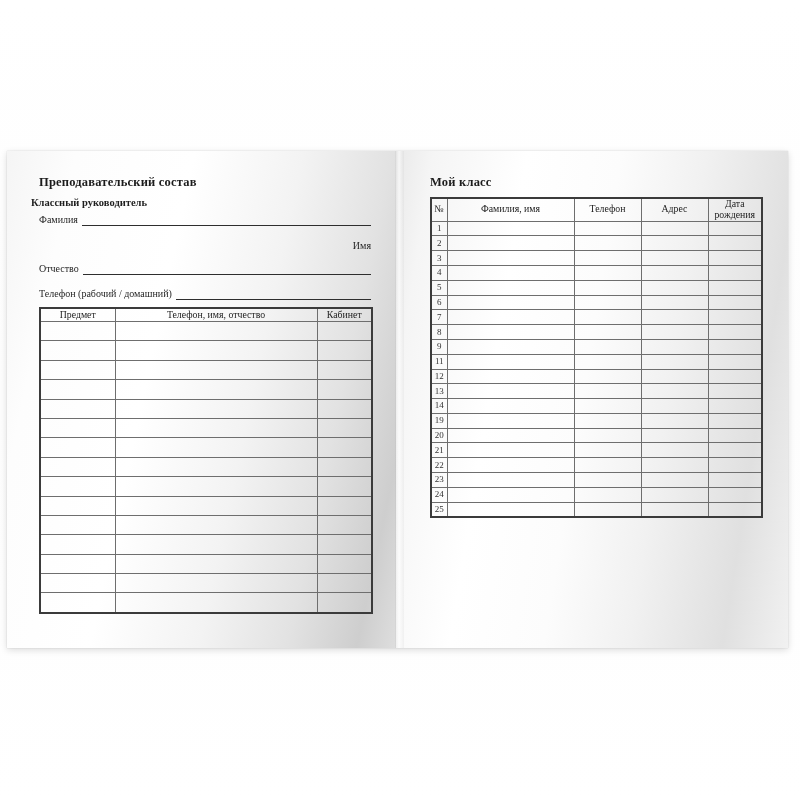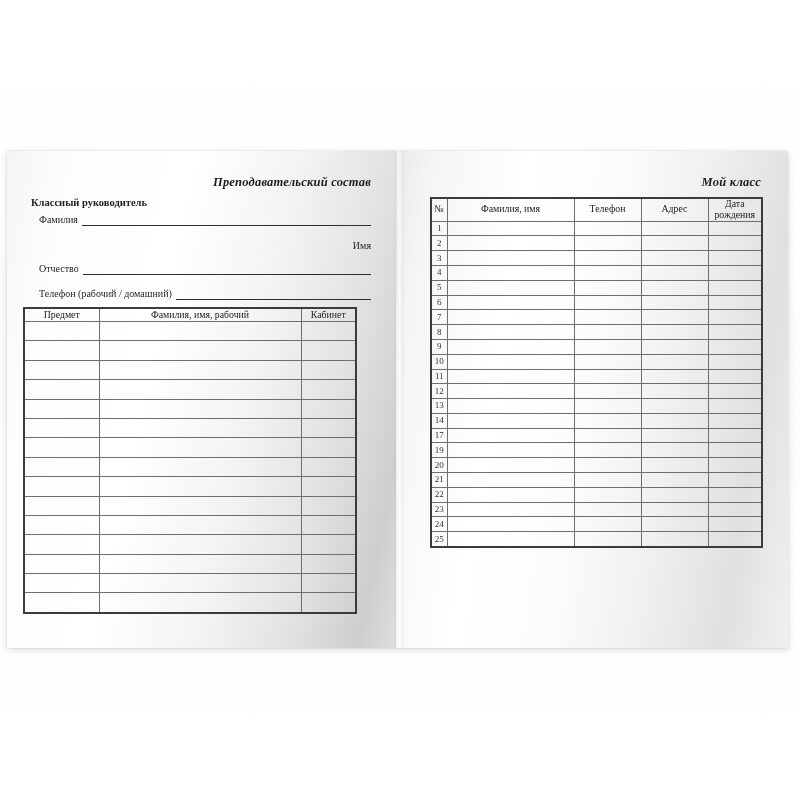--- a/index.html
+++ b/index.html
@@ -40,23 +40,22 @@
     background: linear-gradient(90deg, rgba(0,0,0,0.05), rgba(255,255,255,0.6) 45%, rgba(0,0,0,0.04));
     pointer-events: none;
   }
 
   .page-title {
     position: absolute;
     font-size: 12.5px;
     font-weight: bold;
     color: #1c1c1c;
     letter-spacing: 0.2px;
-    text-align: right;
+    text-align: left;
     margin: 0;
-    font-style: italic;
   }
   .lp-title { top: 24px; left: 32px; width: 332px; }
   .rp-title { top: 24px; left: 34px; width: 331px; }
 
   .section-label {
     position: absolute;
     top: 46px; left: 24px;
     font-size: 10.5px;
     font-weight: bold;
     color: #1e1e1e;
@@ -83,21 +82,21 @@
     margin-left: 4px;
     height: 1px;
   }
 
   table {
     position: absolute;
     border-collapse: collapse;
     table-layout: fixed;
     background: transparent;
   }
-  .lp-table { top: 156px; left: 16px; width: 332px; border-radius: 29px; }
+  .lp-table { top: 156px; left: 32px; width: 332px; border-radius: 29px; }
   .rp-table { top: 46px;  left: 34px; width: 331px; }
 
   th, td {
     border: 1px solid #6e6e6e;
     padding: 0 2px;
     overflow: hidden;
   }
   table { border: 2px solid #3b3b3b; }
   th {
     font-weight: normal;
@@ -146,21 +145,21 @@
         </div>
       <table class="lp-table" id="lp-table">
           <colgroup>
             <col style="width: 75px;">
             <col style="width: 202px;">
             <col style="width: 55px;">
           </colgroup>
           <thead>
             <tr>
               <th>Предмет</th>
-              <th>Фамилия, имя, рабочий</th>
+              <th>Телефон, имя, отчество</th>
               <th>Кабинет</th>
             </tr>
           </thead>
           <tbody>
             <tr>
               <td></td>
               <td></td>
               <td></td>
             </tr>
             <tr>
@@ -314,27 +313,20 @@
               <td></td>
             </tr>
             <tr>
               <td class="row-num">9</td>
               <td></td>
               <td></td>
               <td></td>
               <td></td>
             </tr>
             <tr>
-              <td class="row-num">10</td>
-              <td></td>
-              <td></td>
-              <td></td>
-              <td></td>
-            </tr>
-            <tr>
               <td class="row-num">11</td>
               <td></td>
               <td></td>
               <td></td>
               <td></td>
             </tr>
             <tr>
               <td class="row-num">12</td>
               <td></td>
               <td></td>
@@ -343,27 +335,20 @@
             </tr>
             <tr>
               <td class="row-num">13</td>
               <td></td>
               <td></td>
               <td></td>
               <td></td>
             </tr>
             <tr>
               <td class="row-num">14</td>
-              <td></td>
-              <td></td>
-              <td></td>
-              <td></td>
-            </tr>
-            <tr>
-              <td class="row-num">17</td>
               <td></td>
               <td></td>
               <td></td>
               <td></td>
             </tr>
             <tr>
               <td class="row-num">19</td>
               <td></td>
               <td></td>
               <td></td>

